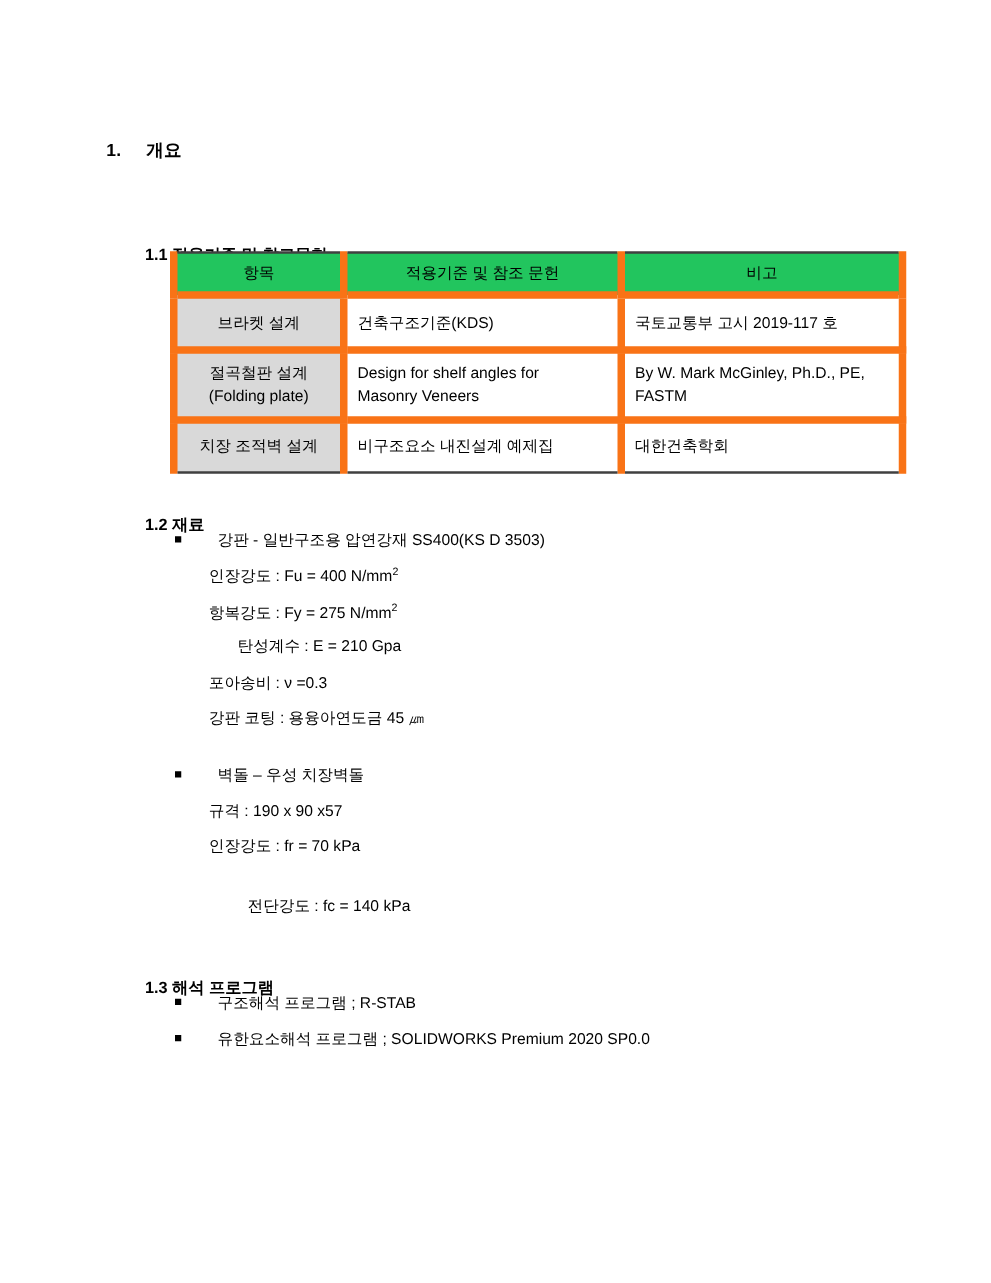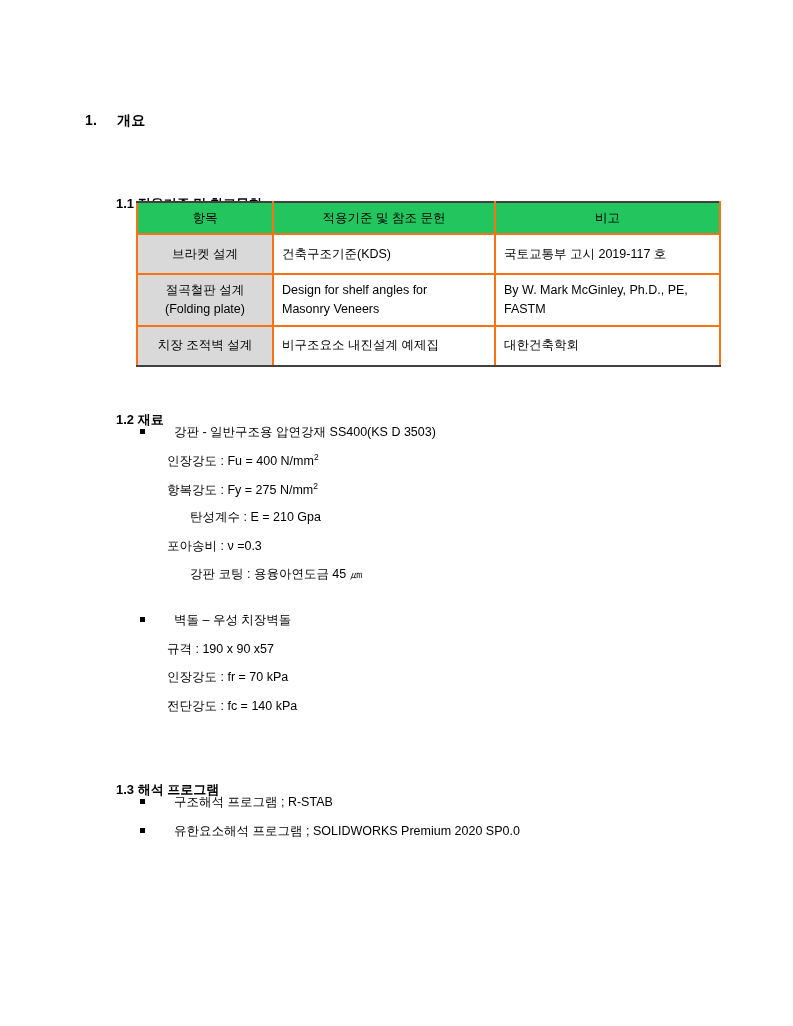--- a/index.html
+++ b/index.html
@@ -55,21 +55,21 @@
     top: 201px;
     width: 583px;
   }
   table.spec {
     border-collapse: collapse;
     width: 583px;
     font-size: 12.5px;
     table-layout: fixed;
   }
   table.spec th, table.spec td {
-    border: 2px solid #f97316;
+    border: 6px solid #f97316;
     padding: 0;
     vertical-align: middle;
   }
   table.spec thead th {
     background: #22c55e;
     text-align: center;
     height: 30px;
     font-weight: normal;
     border-top: 2px solid #404040;
     border-bottom: 1px solid #808080;
@@ -118,26 +118,26 @@
     white-space: nowrap;
   }
   sup { font-size: 8.5px; vertical-align: super; }
 
   
   #b-1 { top: 424px; }
   #m-1 { top: 452px; }
   #m-2 { top: 481px; }
   #m-3 { top: 509px; margin-left: 23px; }
   #m-4 { top: 538px; }
-  #m-5 { top: 566px; margin-left: 23px; }
+  #m-5 { top: 566px; }
 
   #b-2 { top: 612px; }
   #m-6 { top: 641px; }
   #m-7 { top: 669px; }
-  #m-8 { top: 698px; }
+  #m-8 { top: 717px; margin-left: 31px; }
 
   
   #p-1 { top: 794px; }
   #p-2 { top: 823px; }
 </style>
 </head>
 <body>
 
 <div class="page">
 

